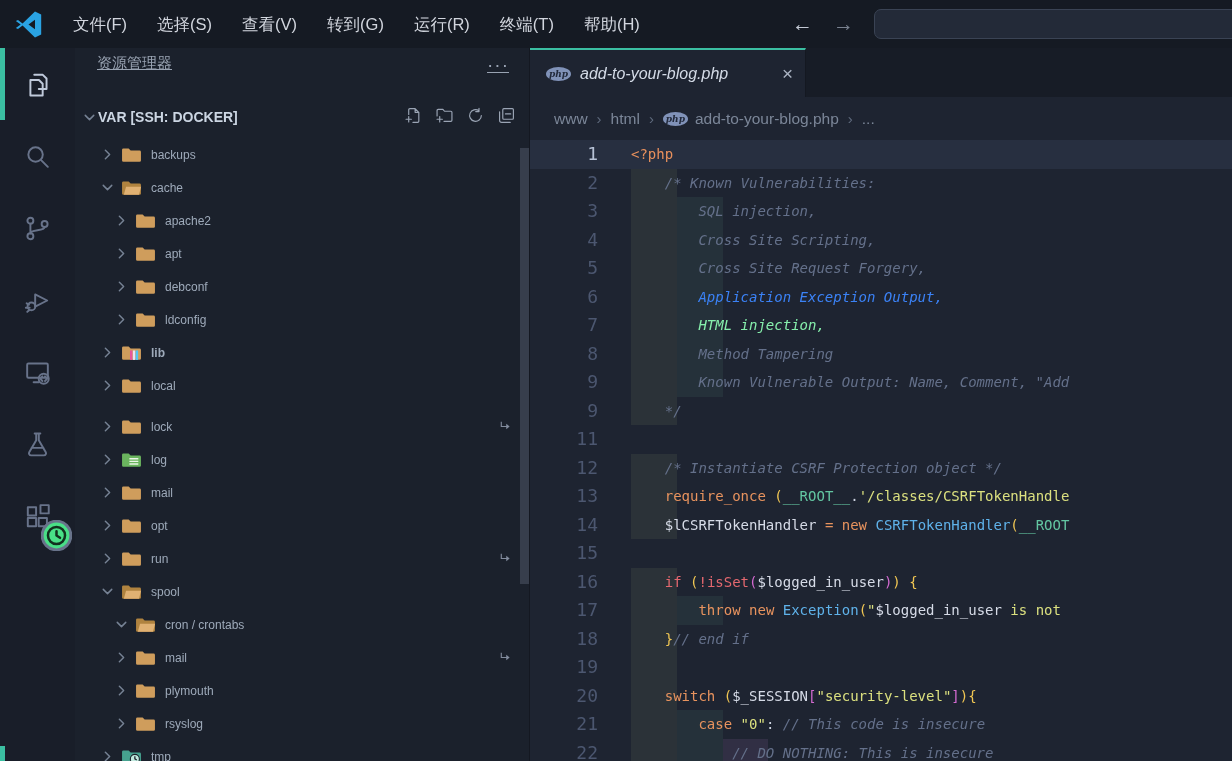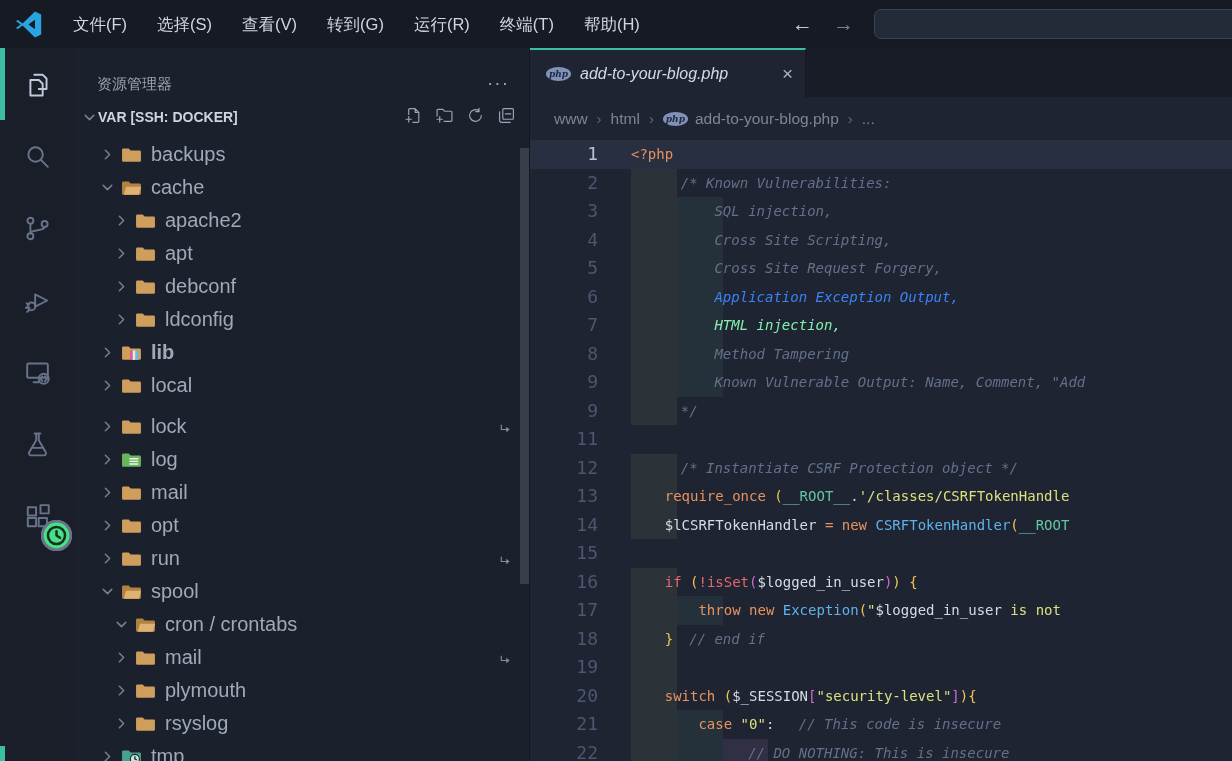--- a/index.html
+++ b/index.html
@@ -26,34 +26,34 @@
   .ab-cell svg { width:31px; height:31px; stroke:#68738a; stroke-width:1.5; fill:none;
     stroke-linecap:round; stroke-linejoin:round; }
   .ab-cell.active svg { stroke:#c0cadb; }
   .ab-indicator { position:absolute; left:0; top:0; width:5px; height:72px; }
   .ab-badge { position:absolute; right:11px; bottom:9px; width:23px; height:23px; }
   .status-sliver { position:fixed; left:0; bottom:0; width:5px; height:15px; }
 
   
   .sidebar { width:455px; background:#1b212c; flex:none; position:relative;
     border-right:1px solid #141821; overflow:hidden; }
-  .sb-title-row { height:46px; display:flex; align-items:flex-end; padding:6px 20px 0 22px;
-    color:#99a3b2; font-size:15px; }
+  .sb-title-row { height:46px; display:flex; align-items:flex-start; padding:6px 20px 0 22px;
+    color:#99a3b2; font-size:15px;text-decoration:underline; }
   .sb-ellipsis { margin-left:auto; color:#9aa4b4; font-size:19px; letter-spacing:1px; }
   .sb-section { margin-top:6px; height:34px; display:flex; align-items:center;
     padding:0 14px 0 6px; color:#ccd6e3; font-weight:bold; font-size:14px; }
   .sb-actions { margin-left:auto; display:flex; gap:14px; }
   .sb-actions svg { width:17px; height:17px; stroke:#9aa4b4; fill:none; stroke-width:1.1;
     stroke-linecap:round; stroke-linejoin:round; }
   .chev { width:17px; height:17px; flex:none; display:inline-flex; }
   .chev svg { width:17px; height:17px; stroke:#76markdown; stroke:#76819296; stroke:#768294;
     fill:none; stroke-width:1.4; stroke-linecap:round; stroke-linejoin:round; }
   .tree { padding-top:4px; }
   .tree-row { height:33px; display:flex; align-items:center; color:#9eaaba;
-    font-size:20px; padding-right:16px; cursor:default; }
+    font-size:12px; padding-right:16px; cursor:default; }
   .tree-icon { width:21px; height:18px; margin:0 9px 0 5px; flex:none; }
   .tree-icon svg { width:21px; height:18px; }
   .symlink { margin-left:auto; width:15px; height:15px; flex:none; }
   .symlink svg { width:15px; height:15px; stroke:#828c9e; fill:#828c9e; stroke-width:1.2; }
   .sb-scrollbar { position:absolute; top:100px; left:445px; width:9px; height:436px;
     background:rgba(139,150,171,0.25); }
 
   
   .editor { flex:1; min-width:0; background:#1e2431; display:flex; flex-direction:column; }
   .tabbar { height:49px; background:#171c26; display:flex; flex:none; }
@@ -71,21 +71,21 @@
 
   .code { position:relative; flex:1; overflow:hidden; font-family:"DejaVu Sans Mono", monospace; }
   .code-row { position:relative; height:28.5px; }
   .code-row.active { background:rgba(126,148,192,0.10); }
   .band { position:absolute; top:0; height:28.5px; }
   .gutter { position:absolute; left:0; top:0; width:68px; text-align:right; color:#4c5770;
     font-size:18px; line-height:28.5px; }
   .code-row.active .gutter { color:#b7c2d6; }
   .line-text { position:absolute; left:101px; top:0; font-size:14px; line-height:28.5px;
     white-space:pre; letter-spacing:0; }
-  .it { font-style:italic;padding-left:16px; }
+  .it { font-style:italic; }
 </style>
 </head>
 <body>
 
 <div class="titlebar">
   <svg class="logo" viewBox="0 0 100 100">
     <path fill="#2aa3e3" d="M74 2 28 46 11 33 3 37 21 50 3 63 11 67 28 54 74 98 97 87V13Z"></path>
     <path fill="#151a23" d="M74 32 50 50l24 18Z"></path>
   </svg>
   <div class="menus" id="menus">

